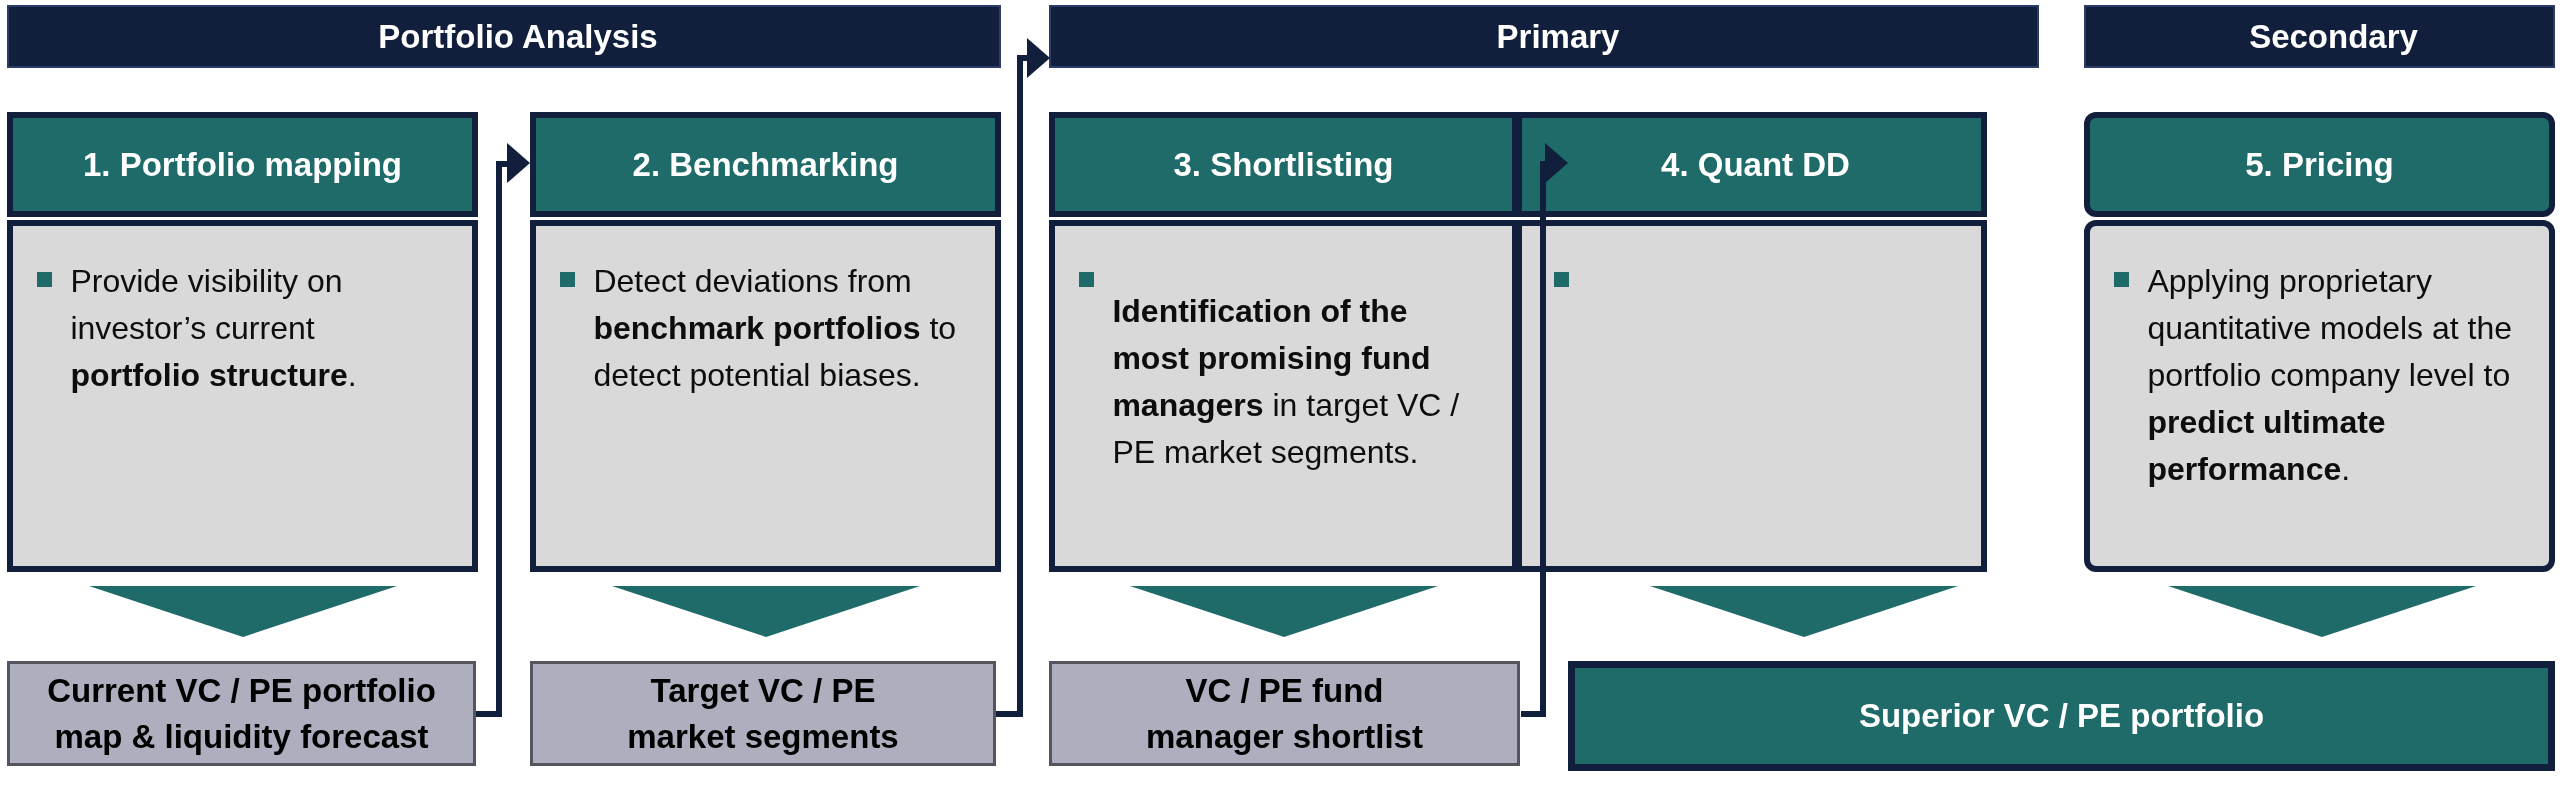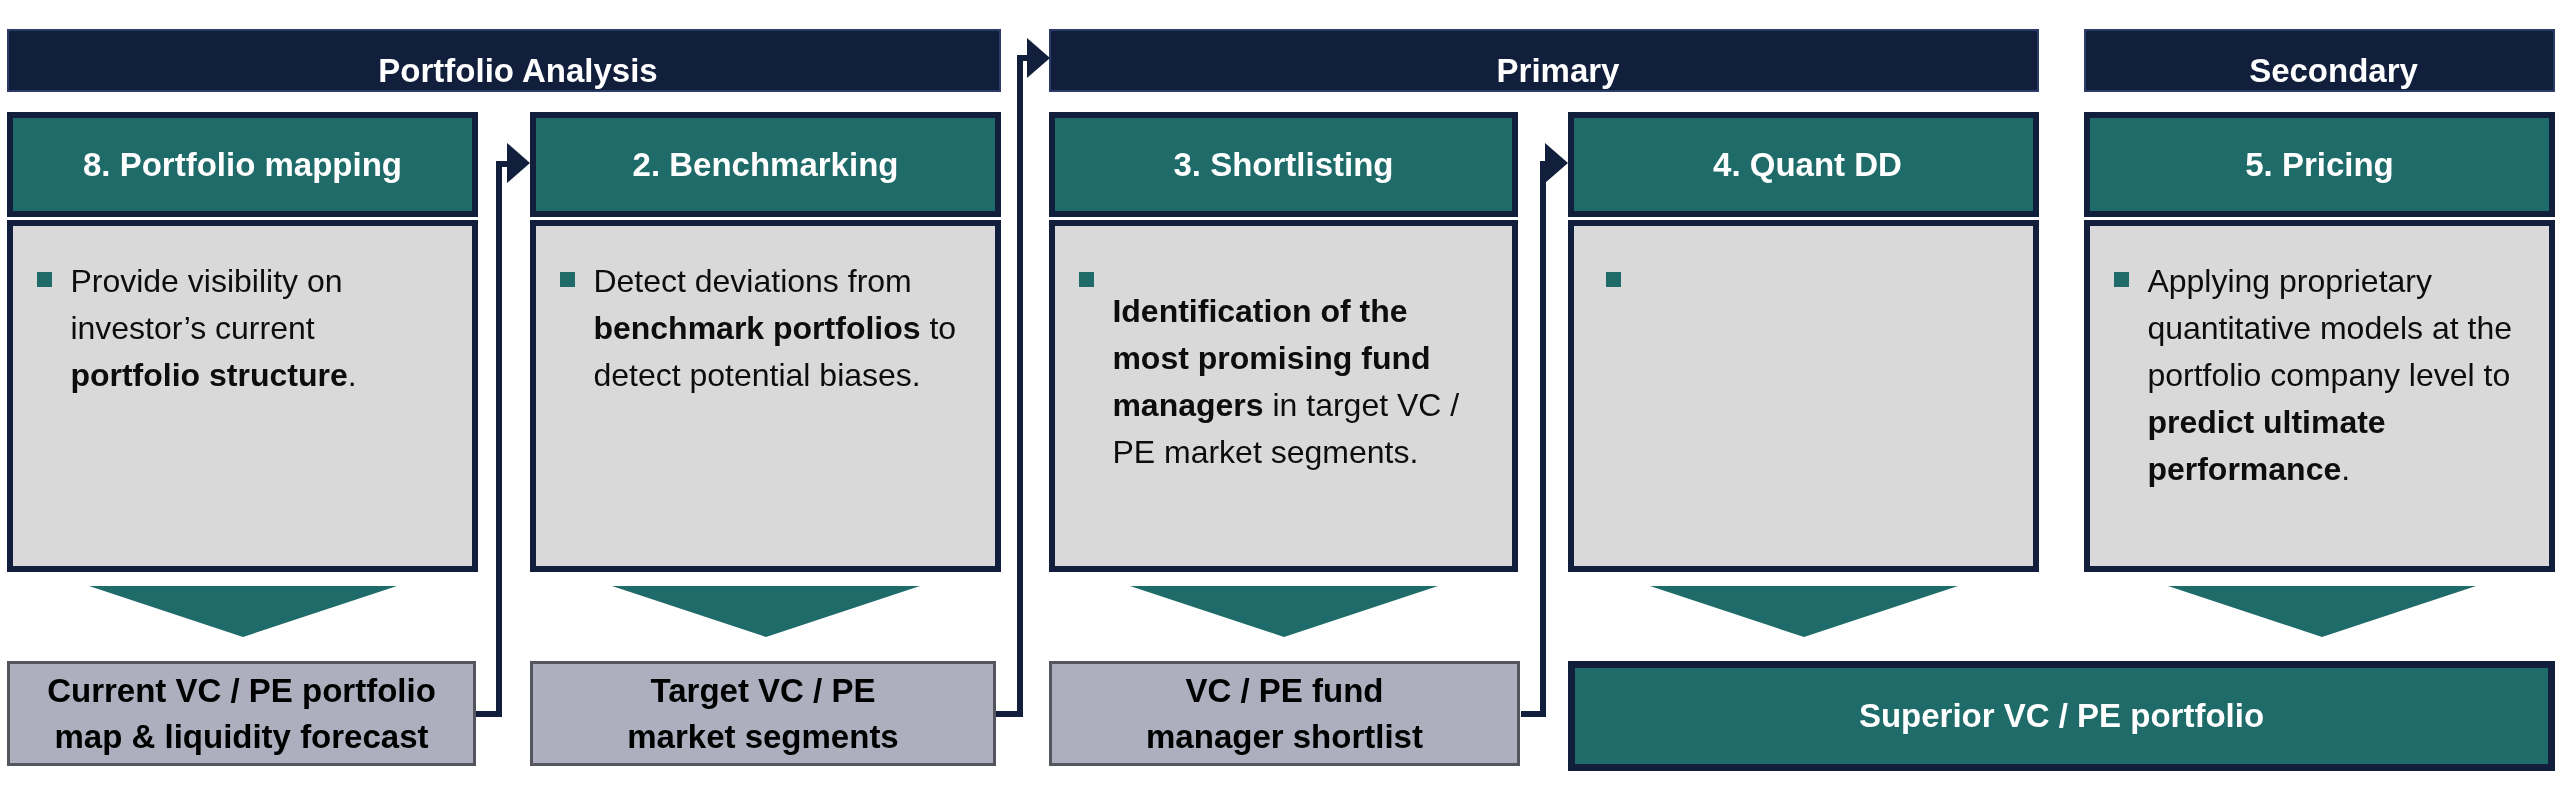--- a/index.html
+++ b/index.html
@@ -1,31 +1,31 @@
 <!DOCTYPE html>
 <html style="--navy: #111e3c; --teal: #1f6b69; --body_gray: #d9d9d9; --output_gray: #adafbe; --output_border: #54555e;font-size:14px"><head>
 <meta charset="utf-8">
 <style>
   html,body{margin:0;padding:0;background:#ffffff;}
   .canvas{position:relative;width:2576px;height:795px;background:#ffffff;
           font-family:"Liberation Sans",sans-serif;overflow:hidden;}
 
   
-  .band{position:absolute;top:29px;height:63px;box-sizing:border-box;
+  .band{position:absolute;top:5px;height:63px;box-sizing:border-box;
         background:var(--navy);border:2.6px solid #2c3c68;
         color:#ffffff;font-weight:bold;font-size:33px;
-        display:flex;align-items:flex-end;justify-content:center;padding-left:28px;}
+        display:flex;align-items:center;justify-content:center;padding-left:28px;}
   .band-pa{left:7px;width:994px;}
   .band-primary{left:1049px;width:990px;}
   .band-secondary{left:2084px;width:471px;}
 
   
   .c1{left:7px;width:471px;} .c2{left:530px;width:471px;}
-  .c3{left:1049px;width:469px;} .c4{left:1568px;width:471px;padding-left:8px;}
-  .c5{left:2084px;width:471px;}
+  .c3{left:1049px;width:469px;} .c4{left:1516px;width:471px;padding-left:8px;}
+  .c5{left:2084px;width:471px;border-radius:12px;}
 
   
   .step-header{position:absolute;top:112px;height:105px;box-sizing:border-box;
                background:var(--teal);border:6.1px solid var(--navy);
                color:#ffffff;font-weight:bold;font-size:33px;
                display:flex;align-items:center;justify-content:center;}
 
   
   .step-body{position:absolute;top:220px;height:352px;box-sizing:border-box;
              background:var(--body_gray);border:6.1px solid var(--navy);}
@@ -81,21 +81,21 @@
     <span>Portfolio Analysis</span>
   </div>
   <div class="band band-primary">
     <span>Primary</span>
   </div>
   <div class="band band-secondary">
     <span>Secondary</span>
   </div>
 
   <div class="step-header c1">
-    <span>8. Portfolio mapping</span>
+    <span>1. Portfolio mapping</span>
   </div>
   <div class="step-header c2">
     <span>2. Benchmarking</span>
   </div>
   <div class="step-header c3">
     <span>3. Shortlisting</span>
   </div>
   <div class="step-header c4">
     <span>4. Quant DD</span>
   </div>

